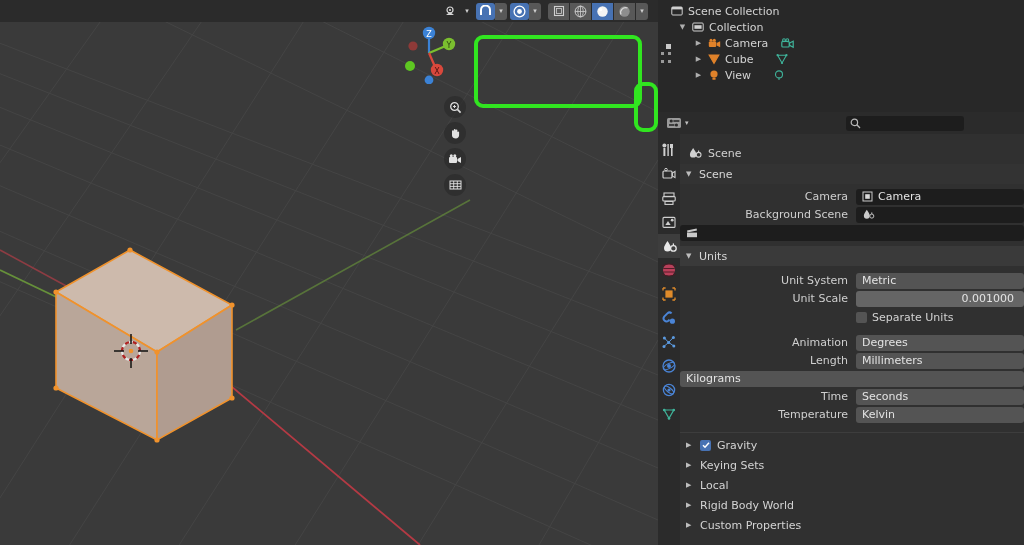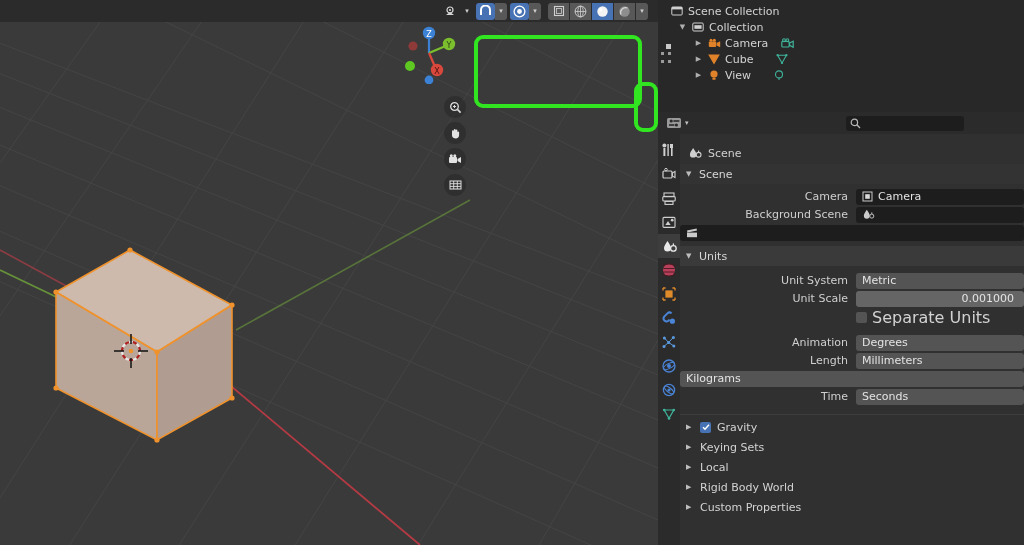--- a/index.html
+++ b/index.html
@@ -81,21 +81,21 @@
     display: flex; align-items: center; justify-content: center;
     color: #e8e8e8; font-size: 10.5px;
   }
   .rfield.lr { justify-content: space-between; padding: 0 6px; }
   .rfield.axis { background: #555; }
   .sublabel { color: #c8c8c8; font-size: 10.5px; padding: 2px 0 2px 2px; }
 
   .ckrow { display: flex; align-items: center; height: 17px; }
   .ckbox { width: 11px; height: 11px; border-radius: 2px; background: #545454; }
   .ckbox.on { background: #4772b3; display:flex;align-items:center;justify-content:center; }
-  .cklabel { margin-left: 5px; color: #d2d2d2; font-size: 16px; }
+  .cklabel { margin-left: 5px; color: #d2d2d2; font-size: 11px; }
 
   .objfield {
     flex: 1; height: 16px; background: #1d1d1d; border-radius: 3px;
     display: flex; align-items: center; gap: 4px; padding: 0 4px;
     color: #d8d8d8; font-size: 10.5px;
   }
   .objfield.dim { color: #8b8b8b; }
   .xbtn { margin-left: auto; color: #b9b9b9; font-size: 11px; }
 
   .dropdown {
@@ -780,20 +780,24 @@
           <div class="plabel">Length</div>
           <div class="pfield">Millimeters</div>
         </div>
         <div class="prow">
           <div class="pfield">Kilograms</div>
         </div>
         <div class="prow">
           <div class="plabel">Time</div>
           <div class="pfield">Seconds</div>
         </div>
+        <div class="prow">
+          <div class="plabel">Temperature</div>
+          <div class="pfield">Kelvin</div>
+        </div>
       </div>
 
       <div style="height:1px;background:#3d3d3d;margin:4px 0 2px 0"></div>
 
       <div class="pcollapsed">
         <span class="tri">▶</span>
         <div class="ckbox on">
           <svg width="8" height="8" viewBox="0 0 8 8">
               <path d="M1 4.2 L3 6.2 L7 1.8" fill="none" stroke="#fff" stroke-width="1.5"></path>
             </svg>

